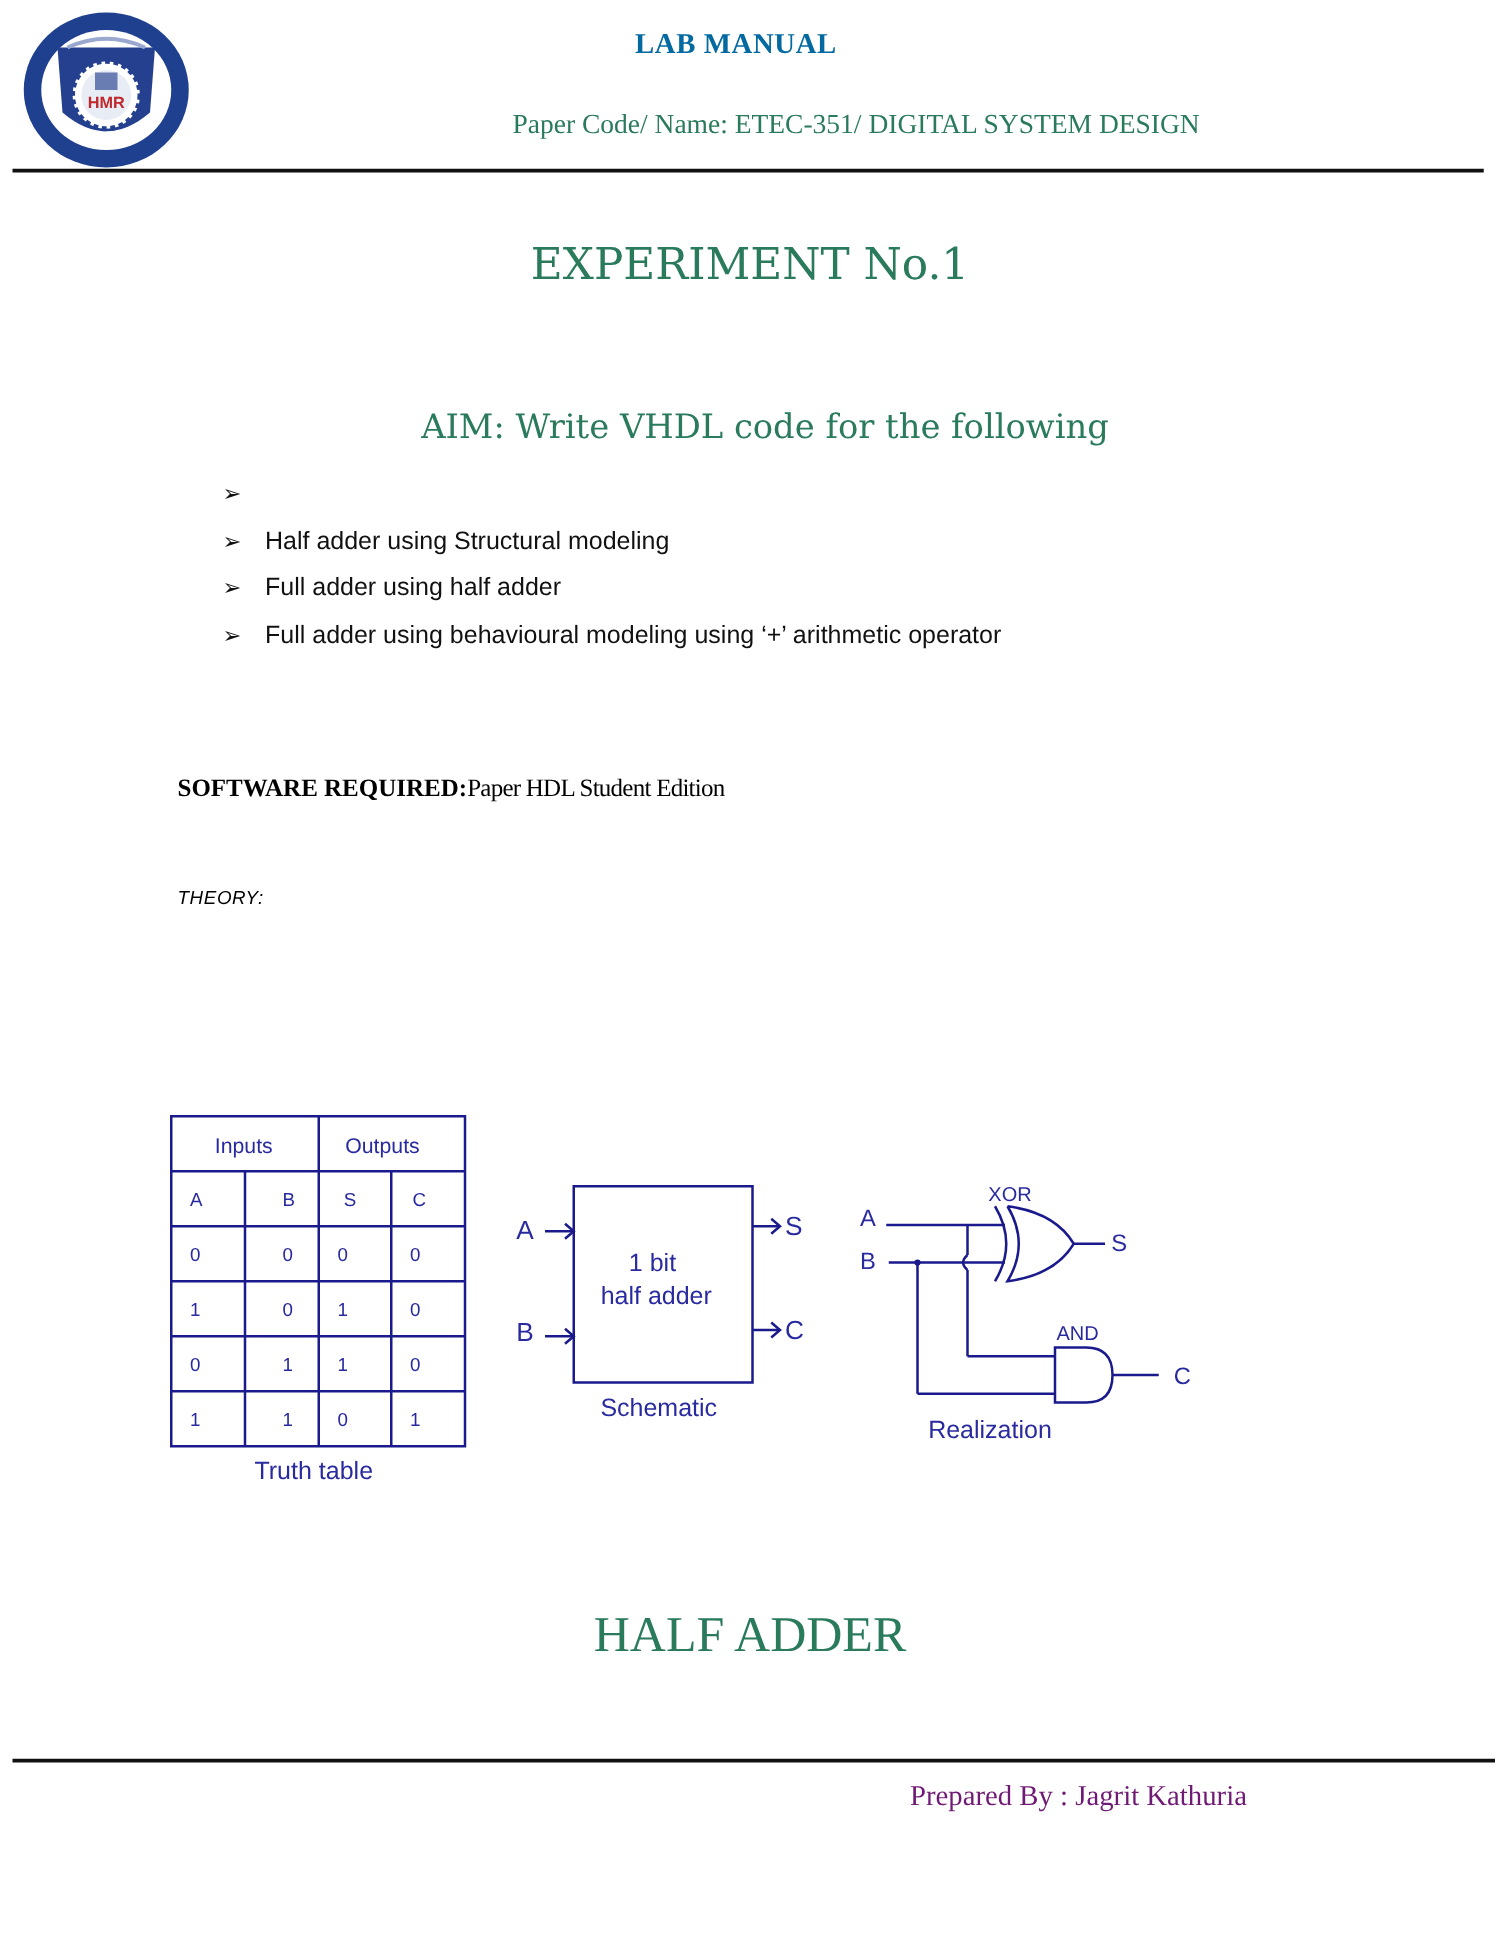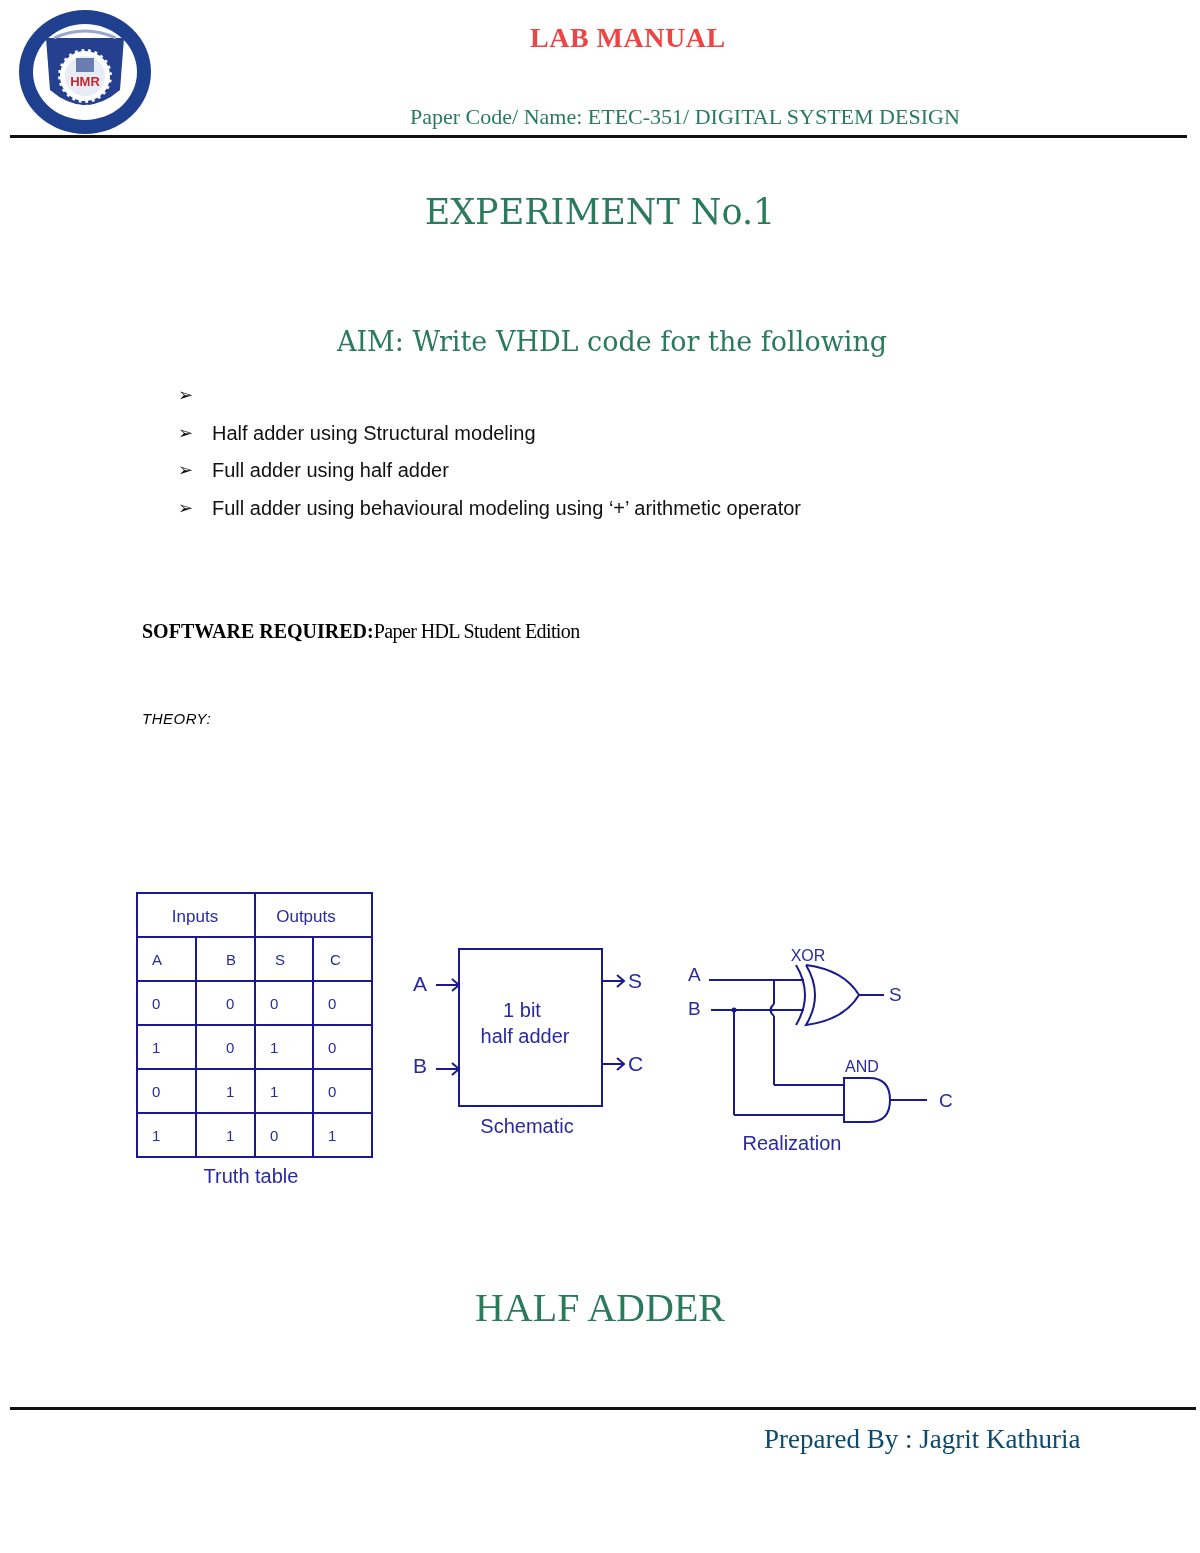--- a/index.html
+++ b/index.html
@@ -1,33 +1,33 @@
 <!DOCTYPE html>
 <html><head>
 <meta charset="utf-8">
 <style>
   html, body { margin:0; padding:0; background:#ffffff; }
   body { width:1200px; height:1553px; position:relative; overflow:hidden; font-family:"Liberation Serif", serif; color:#000; }
   .abs { position:absolute; }
   .logo { left:16px; top:8px; width:138px; height:128px; }
-  .lab-manual { left:530px; top:22px; font-family:"Liberation Serif", serif; font-weight:bold; font-size:28px; letter-spacing:0.5px; color:#ef4444; }
-  .paper-code { left:410px; top:86px; font-family:"Liberation Serif", serif; font-size:22px; color:#2a7a5c;margin-top:18px; }
+  .lab-manual { left:508px; top:22px; font-family:"Liberation Serif", serif; font-weight:bold; font-size:23px; letter-spacing:0.5px; color:#0369a1; }
+  .paper-code { left:410px; top:86px; font-family:"Liberation Serif", serif; font-size:22px; color:#2a7a5c; }
   .rule-top { left:10px; top:135px; width:1177px; height:3px; background:#111; }
   .exp-title { left:0; width:1200px; top:192px; text-align:center; font-family:"DejaVu Serif", serif; font-size:35px; color:#2a7a5c; }
   .aim { left:0; width:1200px; top:326px; text-align:center; font-family:"DejaVu Serif", serif; font-size:27px; color:#2a7a5c;margin-left:12px; }
   .aim-list { left:178px; top:384px; margin:0; padding:0; list-style:none; font-family:"Liberation Sans", sans-serif; font-size:20px; color:#111; }
   .aim-list li { height:37.5px; display:flex; align-items:flex-start; }
   .aim-list .arrow { width:34px; display:inline-block; font-size:18px; }
   .software { left:142px; top:620px; font-family:"Liberation Serif", serif; font-size:20px; letter-spacing:-0.6px; }
   .software b { font-weight:bold; letter-spacing:0; }
   .theory { left:142px; top:710px; font-family:"Liberation Sans", sans-serif; font-style:italic; font-size:15px; letter-spacing:0.5px; }
   .diagram { left:124px; top:880px; }
   .half-adder { left:0; width:1200px; top:1284px; text-align:center; font-family:"Liberation Serif", serif; font-size:40px; color:#2a7a5c; }
   .rule-bottom { left:10px; top:1407px; width:1186px; height:3px; background:#111; }
-  .prepared { left:764px; top:1424px; font-family:"Liberation Serif", serif; font-size:27px; color:#0c4a6e; }
+  .prepared { left:728px; top:1424px; font-family:"Liberation Serif", serif; font-size:23px; color:#701a75; }
   .dg-text { font-family:"Liberation Sans", sans-serif; fill:#2a2aa0; }
 </style>
 </head>
 <body>
 
 <div class="abs logo">
   <svg width="138" height="128" viewBox="0 0 138 128">
     <ellipse cx="69" cy="64" rx="66" ry="62" fill="#1f3f8f"></ellipse>
     <ellipse cx="69" cy="64" rx="52" ry="48" fill="#ffffff"></ellipse>
     <path d="M30 30 L108 30 L104 82 Q69 112 34 82 Z" fill="#24408f"></path>

